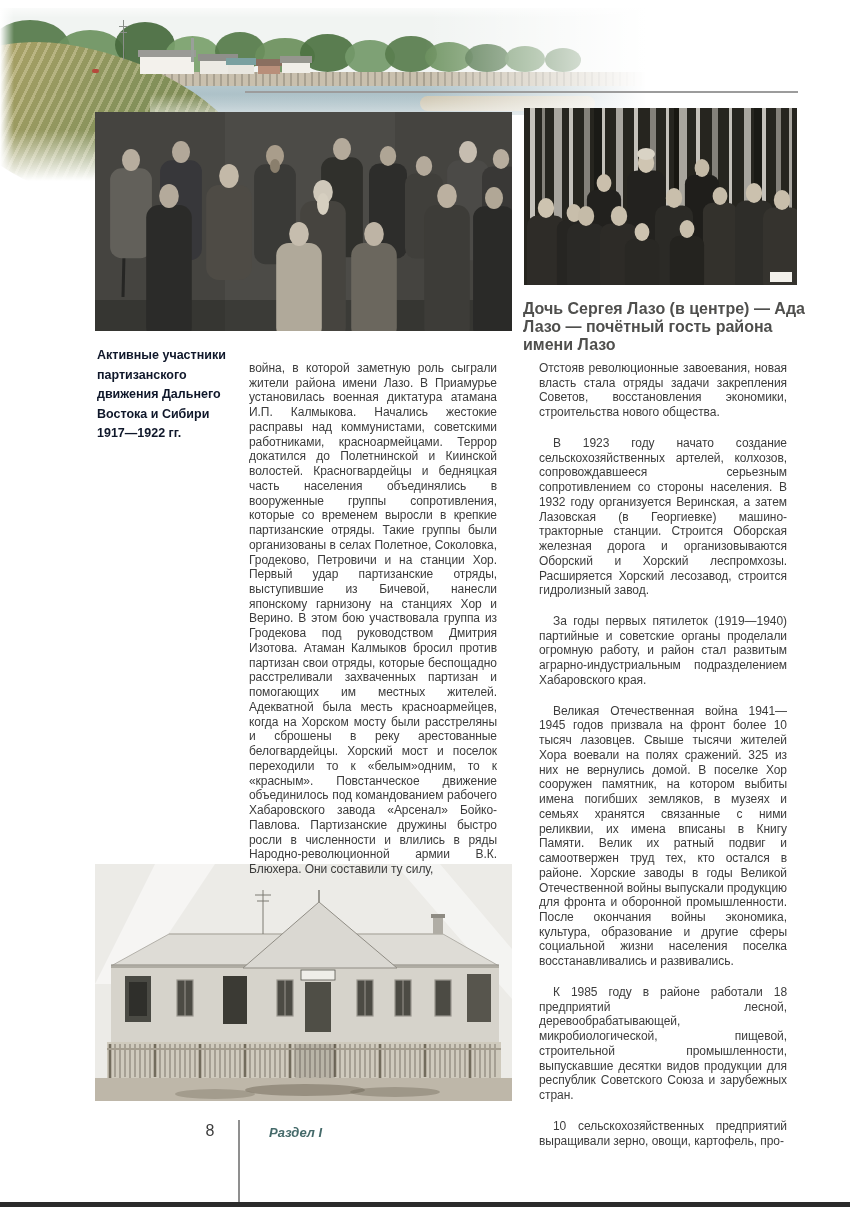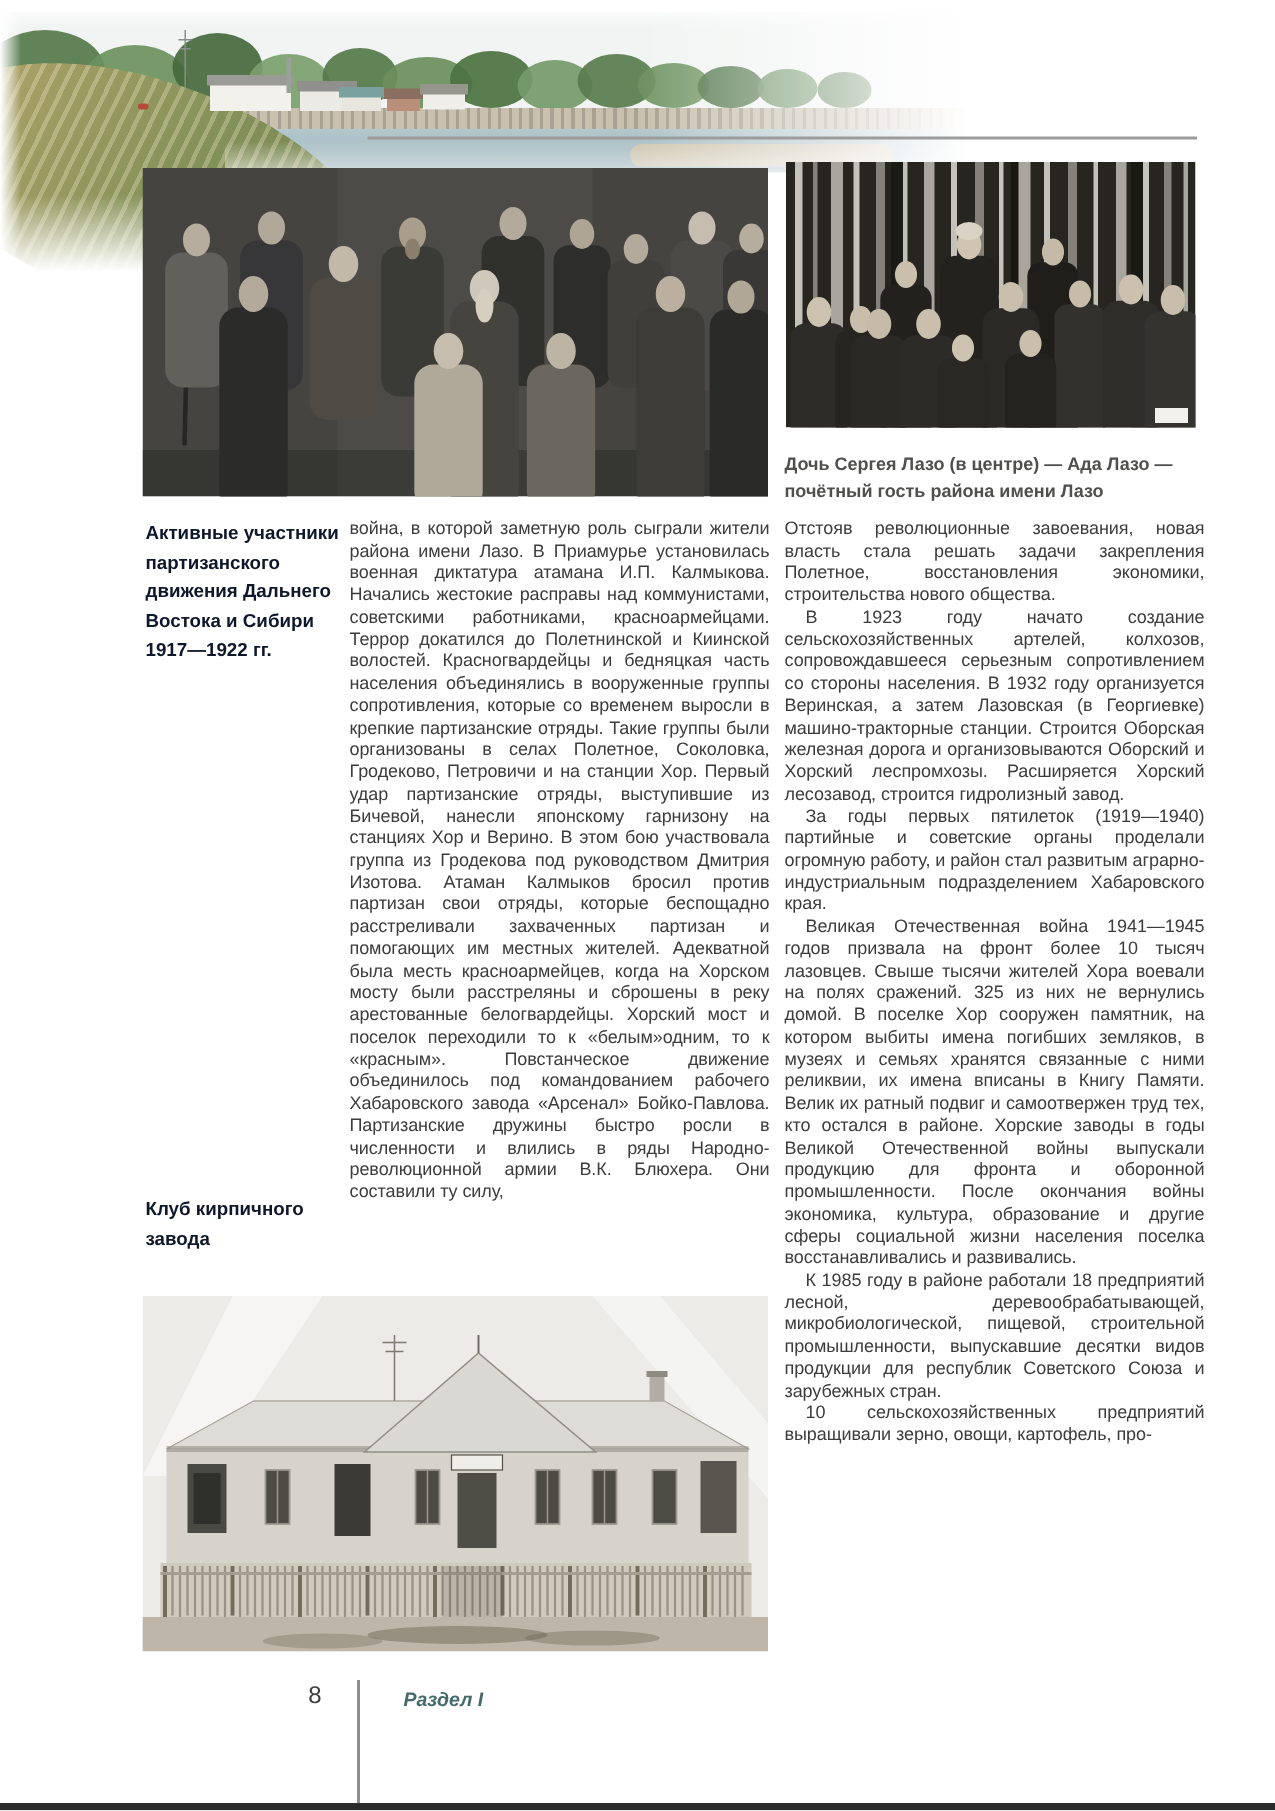--- a/index.html
+++ b/index.html
@@ -45,29 +45,29 @@
   .photo{position:absolute;display:block;}
   #photo-partisans{left:95px;top:112px;}
   #photo-lazo{left:524px;top:108px;}
   #photo-club{left:95px;top:864px;}
 
   
   .side-caption{position:absolute;left:97px;width:130px;font-size:12.5px;line-height:19.5px;
                 font-weight:bold;color:#0f172a;}
   #caption-partisans{top:346px;}
   #caption-club{top:797px;}
-  .photo-caption{position:absolute;left:523px;top:300px;width:282px;font-size:12px;line-height:18px;
+  .photo-caption{position:absolute;left:523px;top:300px;width:282px;font-size:16px;line-height:18px;
                  font-weight:bold;color:#4f4f4d;}
 
   
   .col{position:absolute;width:280px;font-size:12px;line-height:14.73px;text-align:justify;
        color:#3c3c3c;letter-spacing:-0.05px;}
   #col-left{left:233px;top:345px;}
   #col-right{left:523px;top:345px;}
-  .col p{margin:0;text-indent:14px;}
+  .col p{margin:16px;text-indent:14px;}
   .col p:first-child{text-indent:0;}
 
   
   .page-number{position:absolute;left:196px;top:1122px;width:28px;text-align:center;
                font-size:16px;color:#3e3e3e;}
   .footer-divider{position:absolute;left:238px;top:1120px;width:1.5px;height:83px;background:#8f8f8f;}
   .section-label{position:absolute;left:257px;top:1125px;font-size:13px;font-style:italic;
                  font-weight:bold;color:#456a6a;margin-left:12px;}
   .footer-bar{position:absolute;left:0;top:1202px;width:850px;height:5px;background:#2b2b2b;}
 </style>
@@ -399,27 +399,26 @@
     <rect x="200" y="180" width="40" height="34" fill="rgba(60,55,45,0.15)"></rect>
 
     <rect x="0" y="214" width="417" height="23" fill="#beb7a9"></rect>
     <ellipse cx="210" cy="226" rx="60" ry="6" fill="#6f6757" opacity="0.5"></ellipse>
     <ellipse cx="120" cy="230" rx="40" ry="5" fill="#7a7263" opacity="0.4"></ellipse>
     <ellipse cx="300" cy="228" rx="45" ry="5" fill="#6f6757" opacity="0.4"></ellipse>
   </svg>
 
   <div id="caption-partisans" class="side-caption">Активные участники партизанского движения Дальнего Востока и Сибири 1917—1922 гг.</div>
   <div class="photo-caption">Дочь Сергея Лазо (в центре) — Ада Лазо — почётный гость района имени Лазо</div>
-  <div id="caption-club" class="side-caption">Клуб кирпичного завода</div>
 
   <div id="col-left" class="col">
       <p>война, в которой заметную роль сыграли жители района имени Лазо. В Приамурье установилась военная диктатура атамана И.П. Калмыкова. Начались жестокие расправы над коммунистами, советскими работниками, красноармейцами. Террор докатился до Полетнинской и Киинской волостей. Красногвардейцы и бедняцкая часть населения объединялись в вооруженные группы сопротивления, которые со временем выросли в крепкие партизанские отряды. Такие группы были организованы в селах Полетное, Соколовка, Гродеково, Петровичи и на станции Хор. Первый удар партизанские отряды, выступившие из Бичевой, нанесли японскому гарнизону на станциях Хор и Верино. В этом бою участвовала группа из Гродекова под руководством Дмитрия Изотова. Атаман Калмыков бросил против партизан свои отряды, которые беспощадно расстреливали захваченных партизан и помогающих им местных жителей. Адекватной была месть красноармейцев, когда на Хорском мосту были расстреляны и сброшены в реку арестованные белогвардейцы. Хорский мост и поселок переходили то к «белым»одним, то к «красным». Повстанческое движение объединилось под командованием рабочего Хабаровского завода «Арсенал» Бойко-Павлова. Партизанские дружины быстро росли в численности и влились в ряды Народно-революционной армии В.К. Блюхера. Они составили ту силу,</p>
     </div>
   <div id="col-right" class="col">
-      <p>Отстояв революционные завоевания, новая власть стала решать задачи закрепления Полетное, восстановления экономики, строительства нового общества.</p>
+      <p>Отстояв революционные завоевания, новая власть стала отряды задачи закрепления Советов, восстановления экономики, строительства нового общества.</p>
       <p>В 1923 году начато создание сельскохозяйственных артелей, колхозов, сопровождавшееся серьезным сопротивлением со стороны населения. В 1932 году организуется Веринская, а затем Лазовская (в Георгиевке) машино-тракторные станции. Строится Оборская железная дорога и организовываются Оборский и Хорский леспромхозы. Расширяется Хорский лесозавод, строится гидролизный завод.</p>
       <p>За годы первых пятилеток (1919—1940) партийные и советские органы проделали огромную работу, и район стал развитым аграрно-индустриальным подразделением Хабаровского края.</p>
       <p>Великая Отечественная война 1941—1945 годов призвала на фронт более 10 тысяч лазовцев. Свыше тысячи жителей Хора воевали на полях сражений. 325 из них не вернулись домой. В поселке Хор сооружен памятник, на котором выбиты имена погибших земляков, в музеях и семьях хранятся связанные с ними реликвии, их имена вписаны в Книгу Памяти. Велик их ратный подвиг и самоотвержен труд тех, кто остался в районе. Хорские заводы в годы Великой Отечественной войны выпускали продукцию для фронта и оборонной промышленности. После окончания войны экономика, культура, образование и другие сферы социальной жизни населения поселка восстанавливались и развивались.</p>
       <p>К 1985 году в районе работали 18 предприятий лесной, деревообрабатывающей, микробиологической, пищевой, строительной промышленности, выпускавшие десятки видов продукции для республик Советского Союза и зарубежных стран.</p>
       <p>10 сельскохозяйственных предприятий выращивали зерно, овощи, картофель, про-</p>
     </div>
 
   <div class="page-number">8</div>
   <div class="footer-divider"></div>
   <div class="section-label">Раздел I</div>

